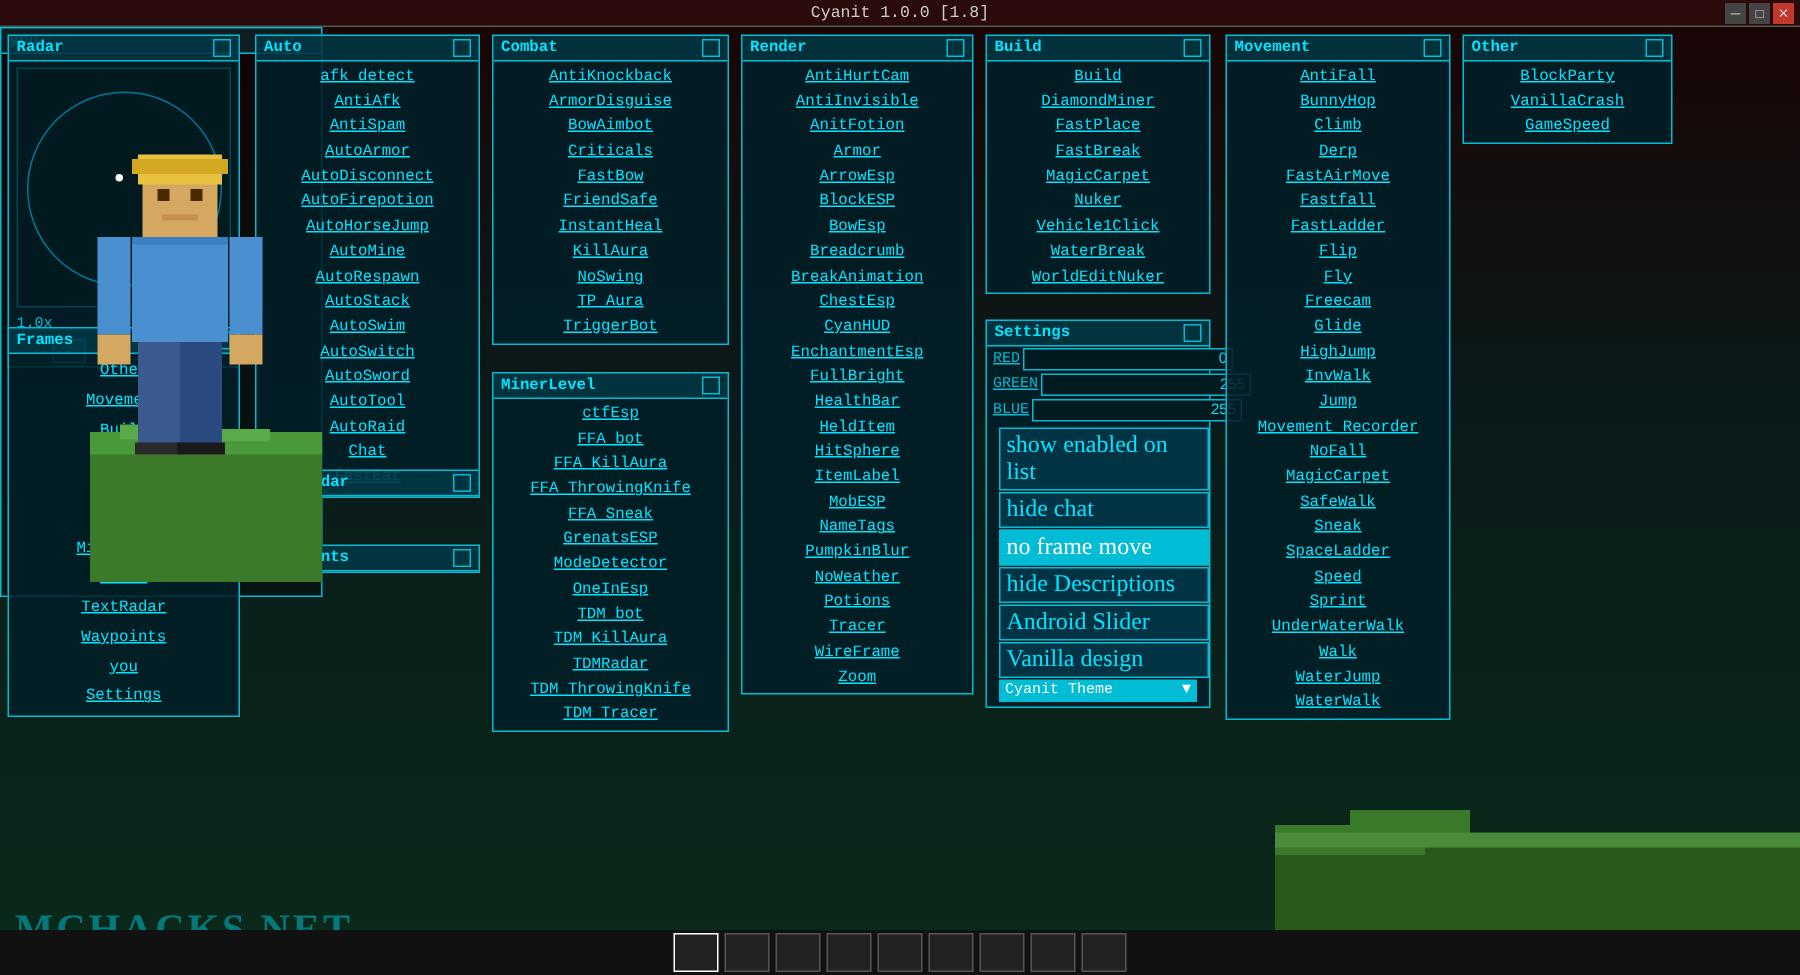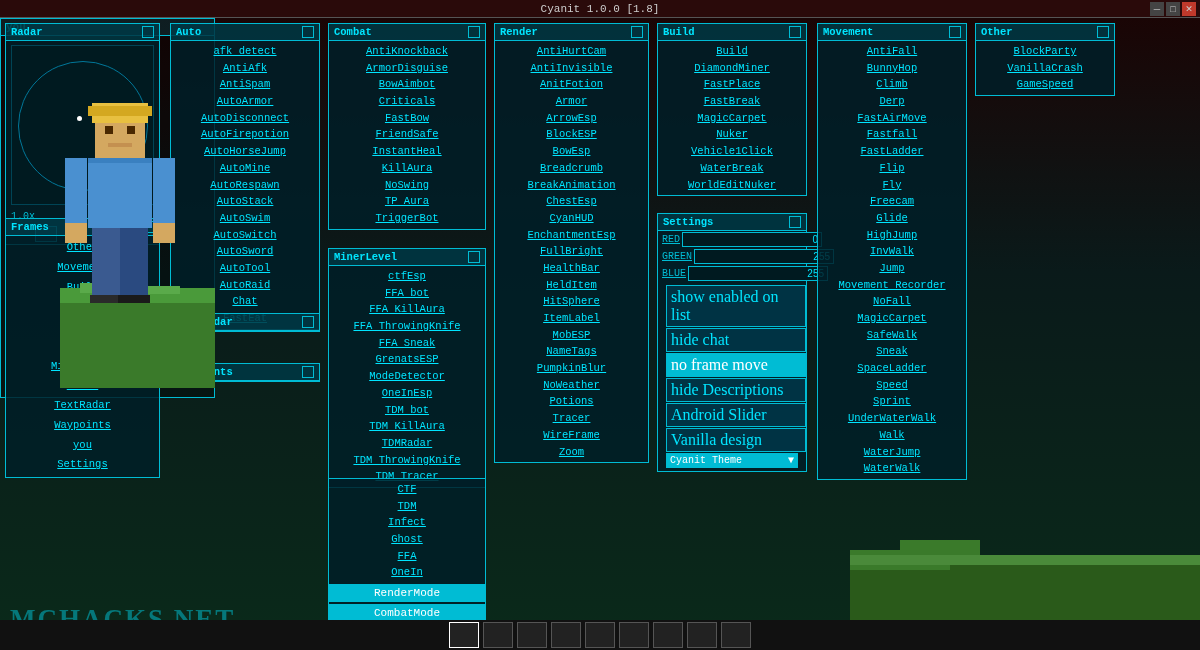--- a/index.html
+++ b/index.html
@@ -470,32 +470,20 @@
         <div class="panel-item">ModeDetector</div>
         <div class="panel-item">OneInEsp</div>
         <div class="panel-item">TDM bot</div>
         <div class="panel-item">TDM KillAura</div>
         <div class="panel-item">TDMRadar</div>
         <div class="panel-item">TDM ThrowingKnife</div>
         <div class="panel-item">TDM Tracer</div>
       </div>
   </div>
 
-  <div class="panel combatmodes-panel">
-    <div class="panel-content" id="combatmodes-list">
-        <div class="panel-item">CTF</div>
-        <div class="panel-item">TDM</div>
-        <div class="panel-item">Infect</div>
-        <div class="panel-item">Ghost</div>
-        <div class="panel-item">FFA</div>
-        <div class="panel-item">OneIn</div>
-      </div>
-    <button class="rendermode-btn">RenderMode</button>
-    <button class="rendermode-btn">CombatMode</button>
-  </div>
 
   <div class="panel render-panel">
     <div class="panel-header">
       <span>Render</span>
       <span class="chk-box"></span>
     </div>
     <div class="panel-content" id="render-list">
         <div class="panel-item">AntiHurtCam</div>
         <div class="panel-item">AntiInvisible</div>
         <div class="panel-item">AnitFotion</div>

